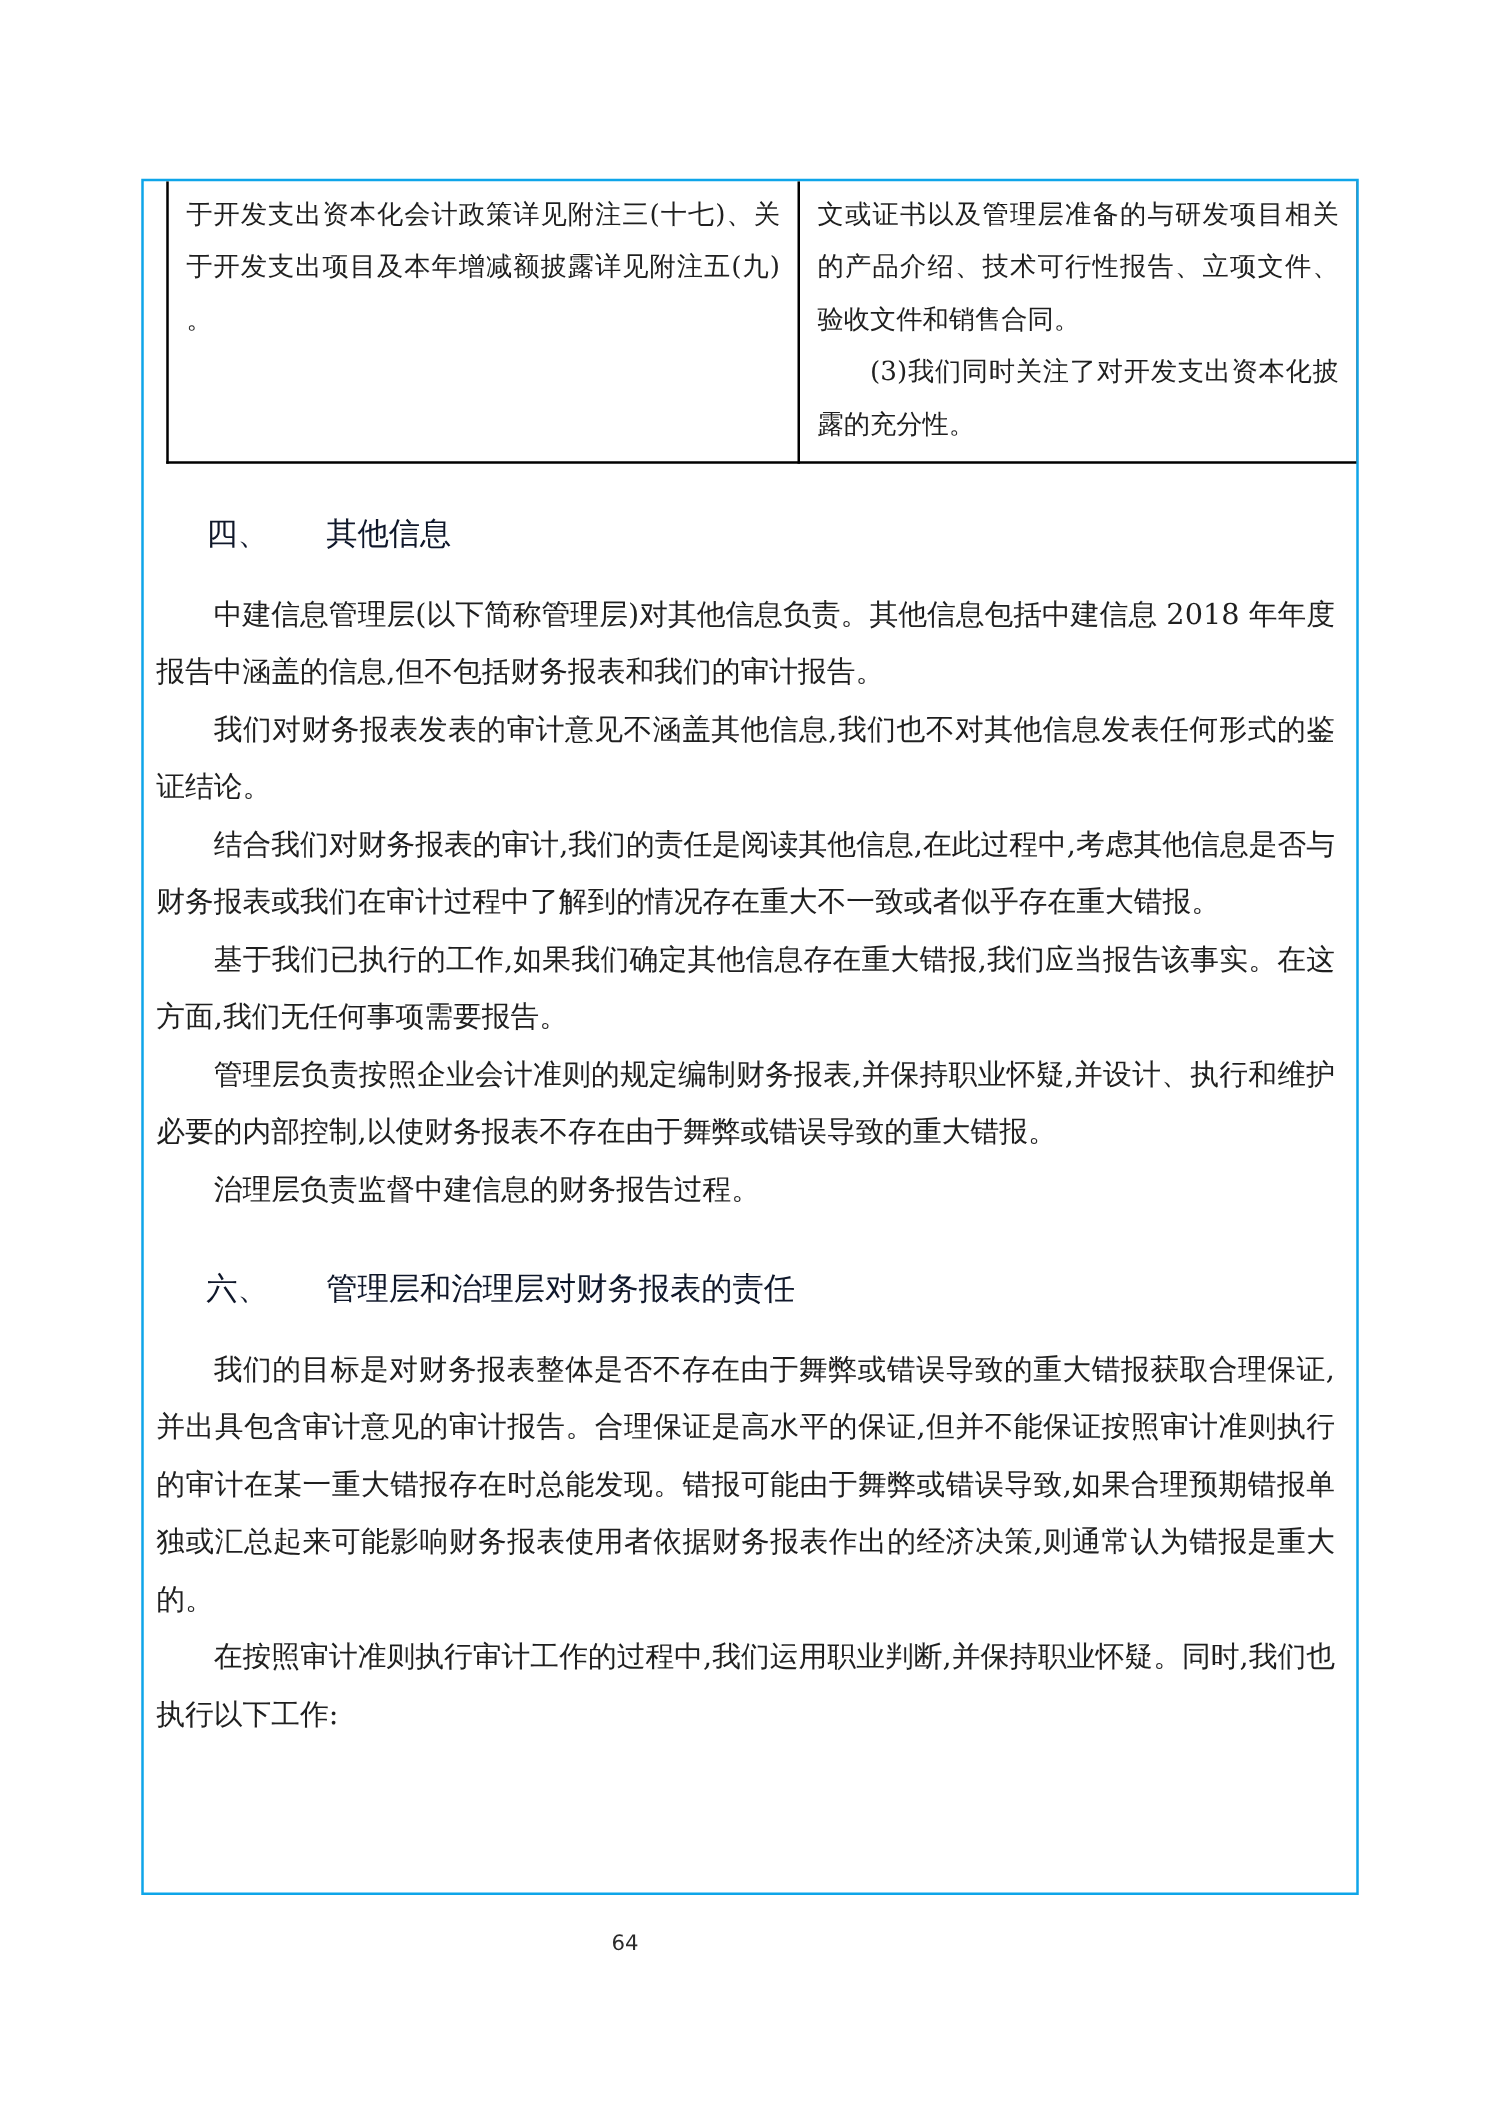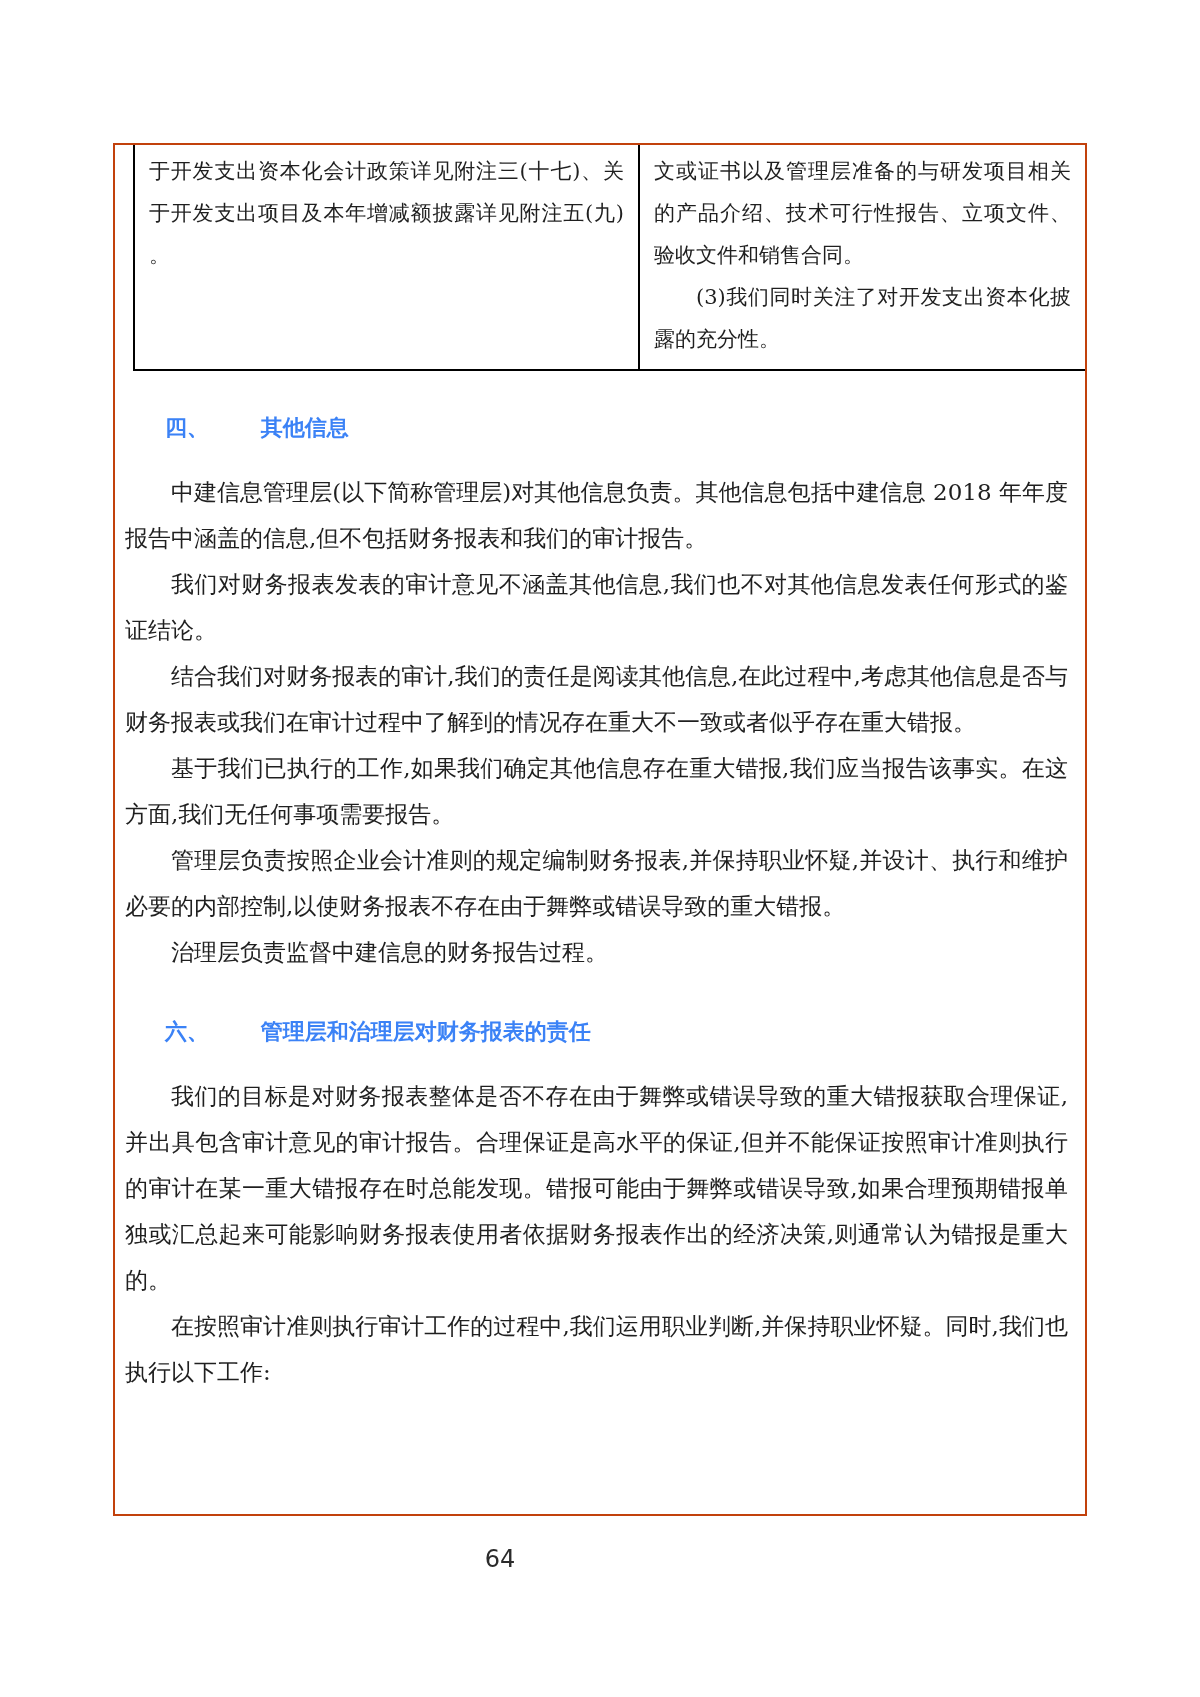--- a/index.html
+++ b/index.html
@@ -13,21 +13,21 @@
     position: relative;
     font-family: "DejaVu Serif", "Liberation Serif", serif;
     color: #1f1f1f;
   }
   .content-frame {
     position: absolute;
     left: 113px;
     top: 143px;
     width: 974px;
     height: 1373px;
-    border: 2px solid #c2410c;
+    border: 2px solid #0ea5e9;
     box-sizing: border-box;
     background: #ffffff;
     overflow: hidden;
   }
   
   table.kv-table {
     border-collapse: collapse;
     table-layout: fixed;
     margin-left: 18px;
     width: 892px;
@@ -43,46 +43,46 @@
   }
   td.cell-left  { width: 475px; }
   td.cell-right { width: 417px; }
   table.kv-table p { margin: 0; }
   table.kv-table p.indent { text-indent: 2em; }
   
   .text-block {
     padding: 0 17px 0 10px;
   }
   h2.sec-heading {
-    font-size: 22px;
-    font-weight: bold;
+    font-size: 25px;
+    font-weight: normal;
     line-height: 32px;
     margin: 40px 0 26px 40px;
-    color: #3b82f6;
+    color: #0f172a;
   }
   h2.sec-heading .sec-num {
     display: inline-block;
     min-width: 88px;
   }
   p.body-para {
     font-size: 23px;
     line-height: 46px;
     margin: 0;
     text-indent: 2em;
     text-align: justify;
   }
   
   .page-number {
     position: absolute;
     left: 0;
     top: 1545px;
     width: 1000px;
     text-align: center;
     font-family: "DejaVu Sans", "Liberation Sans", sans-serif;
-    font-size: 24px;
+    font-size: 17px;
     color: #2b2b2b;
   }
 </style>
 </head>
 <body>
 
 <div class="content-frame">
 
   <table class="kv-table">
     <tbody>

